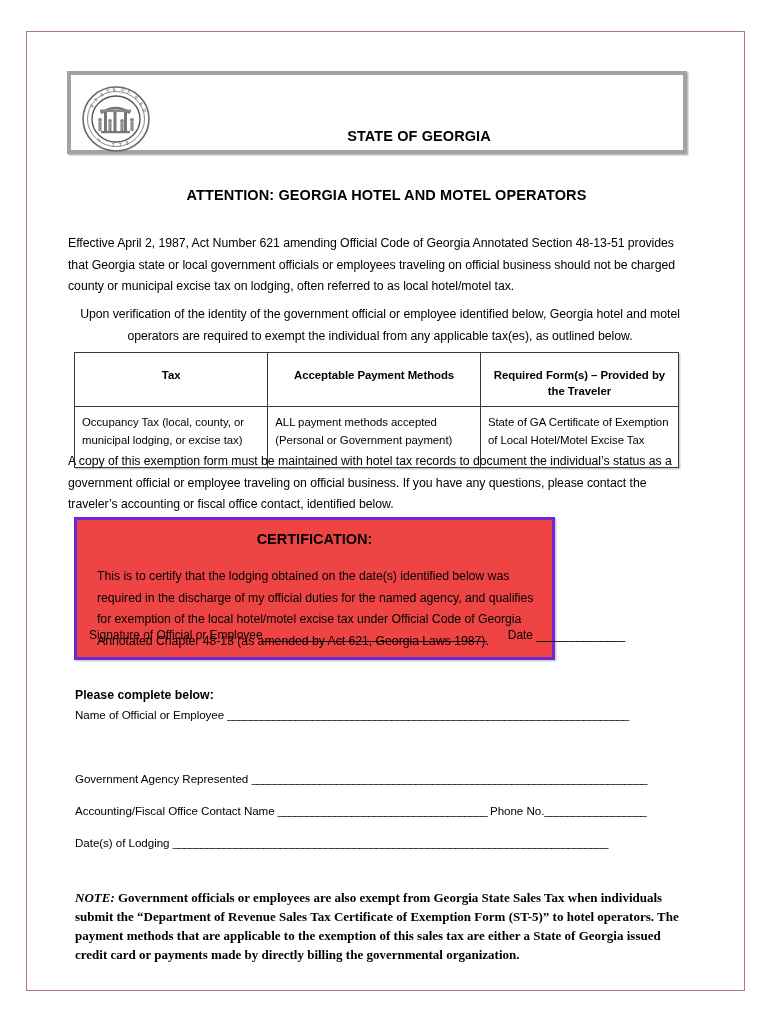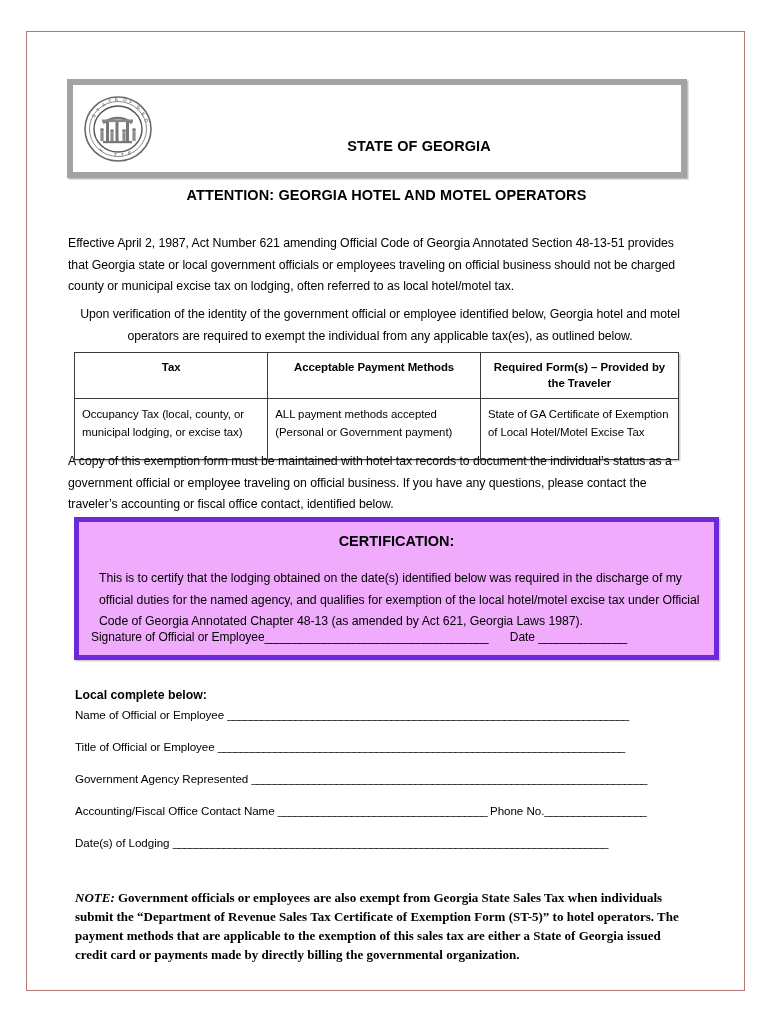--- a/index.html
+++ b/index.html
@@ -35,25 +35,24 @@
     width: 719px;
     height: 960px;
   }
 
   
   .header-box {
     position: absolute;
     left: 40px;
     top: 39px;
     width: 620px;
-    height: 99px;
-    border: 6px solid #a3a3a3;
+    height: 83px;
+    border: 4px solid #a3a3a3;
     box-shadow: 1.5px 1.5px 0 0 #bfbfbf;
     background: #fff;
-    margin-top: 8px;
   }
   .seal {
     position: absolute;
     left: 8px;
     top: 7px;
     width: 74px;
     height: 74px;
   }
   .header-titles {
     position: absolute;
@@ -112,44 +111,44 @@
     box-shadow: 1.5px 1.5px 0 0 #cfcfcf;
   }
   .tbl th, .tbl td {
     border: 1px solid #3a3a3a;
     vertical-align: top;
     letter-spacing: -0.05px;
   }
   .tbl th {
     text-align: center;
     font-weight: bold;
-    padding: 6px 5px 7px 5px;
+    padding: 14px 5px 7px 5px;
     line-height: 16px;
   }
   .tbl td {
     text-align: left;
     font-weight: normal;
     padding: 7px 7px 18px 7px;
     line-height: 17.5px;
     margin-left: 43px;
   }
   .col-a { width: 200px; }
   .col-b { width: 220px; }
   .col-c { width: 205px; }
 
   
   .cert-box {
     position: absolute;
     left: 47px;
     top: 485px;
-    width: 645px;
+    width: 481px;
     height: 143px;
-    border: 5px solid #6d28d9;
+    border: 3px solid #6d28d9;
     box-shadow: 1.5px 1.5px 0 0 #cfcfcf;
-    background: #f0abfc;
+    background: #ef4444;
   }
   .cert-title {
     position: absolute;
     left: 0; right: 0;
     top: 11px;
     text-align: center;
     font-size: 14.5px;
     font-weight: bold;
   }
   .cert-body {
@@ -291,31 +290,27 @@
 
     <div class="cert-box">
       <div class="cert-title">CERTIFICATION:</div>
       <div class="cert-body">This is to certify that the lodging obtained on the date(s) identified below was required in the discharge of my official duties for the named agency,  and qualifies for exemption of the local hotel/motel excise tax under Official Code of Georgia Annotated Chapter 48-13 (as amended by Act 621, Georgia Laws 1987).</div>
       <div class="cert-sig">
         <span>Signature of Official or Employee</span><span class="under">______________________________________</span><span class="gap"></span><span>Date</span>
         <span class="under">_______________</span>
       </div>
     </div>
 
-    <div class="complete-head">Local complete below:</div>
+    <div class="complete-head">Please complete below:</div>
 
     <div class="fillrow r1">
       <span>Name of Official or Employee</span>
       <span class="under">_______________________________________________________________________</span>
     </div>
 
-    <div class="fillrow r2">
-      <span>Title of Official or Employee</span>
-      <span class="under">________________________________________________________________________</span>
-    </div>
 
     <div class="fillrow r3">
       <span>Government Agency Represented</span>
       <span class="under">______________________________________________________________________</span>
     </div>
 
     <div class="fillrow r4">
       <span>Accounting/Fiscal Office Contact Name</span>
       <span class="under">_____________________________________</span>
       <span>Phone No.</span><span class="under">__________________</span>

